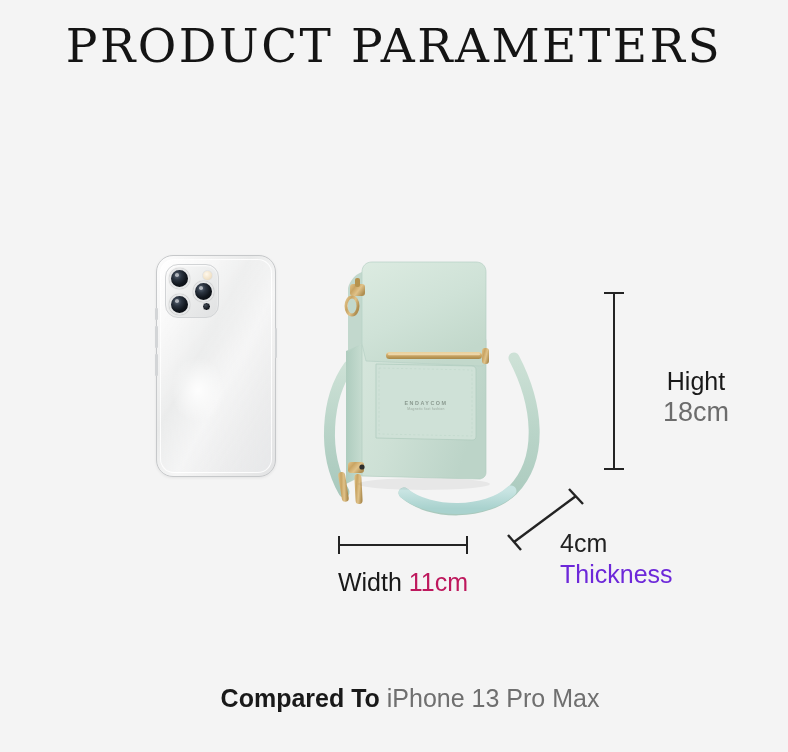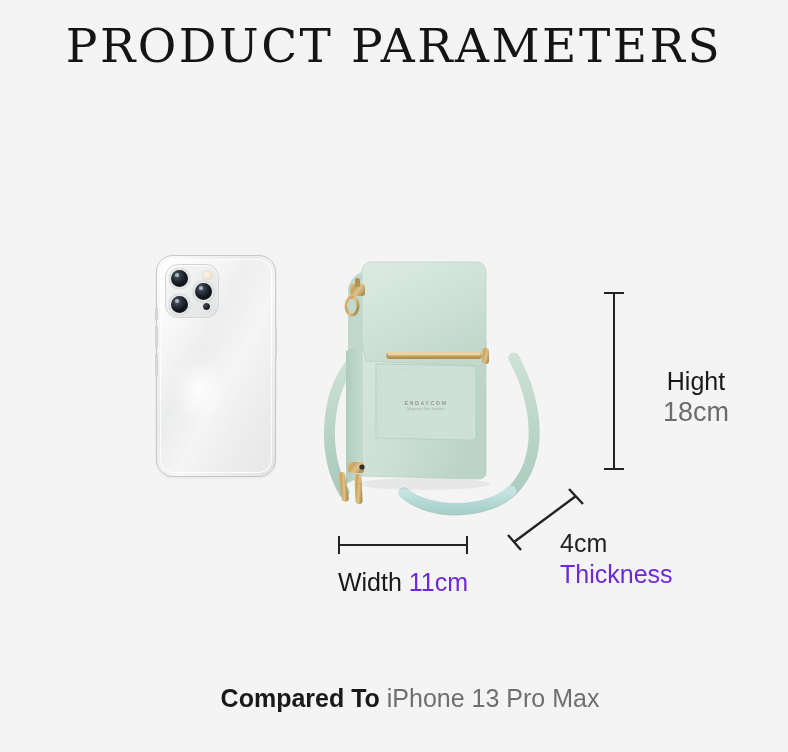--- a/index.html
+++ b/index.html
@@ -189,21 +189,21 @@
     position: absolute;
     left: 303px;
     top: 566px;
     width: 200px;
     text-align: center;
     font-size: 25px;
     line-height: 32px;
     white-space: nowrap;
   }
   .w-label .t1 { color: #191919; }
-  .w-label .t2 { color: #6d28d9; }
+  .w-label .t2 { color: #be185d; }
 
   
   .th-svg { position: absolute; left: 500px; top: 480px; width: 100px; height: 80px; }
 
   .th-label {
     position: absolute;
     left: 560px;
     top: 528px;
     width: 160px;
     text-align: left;

